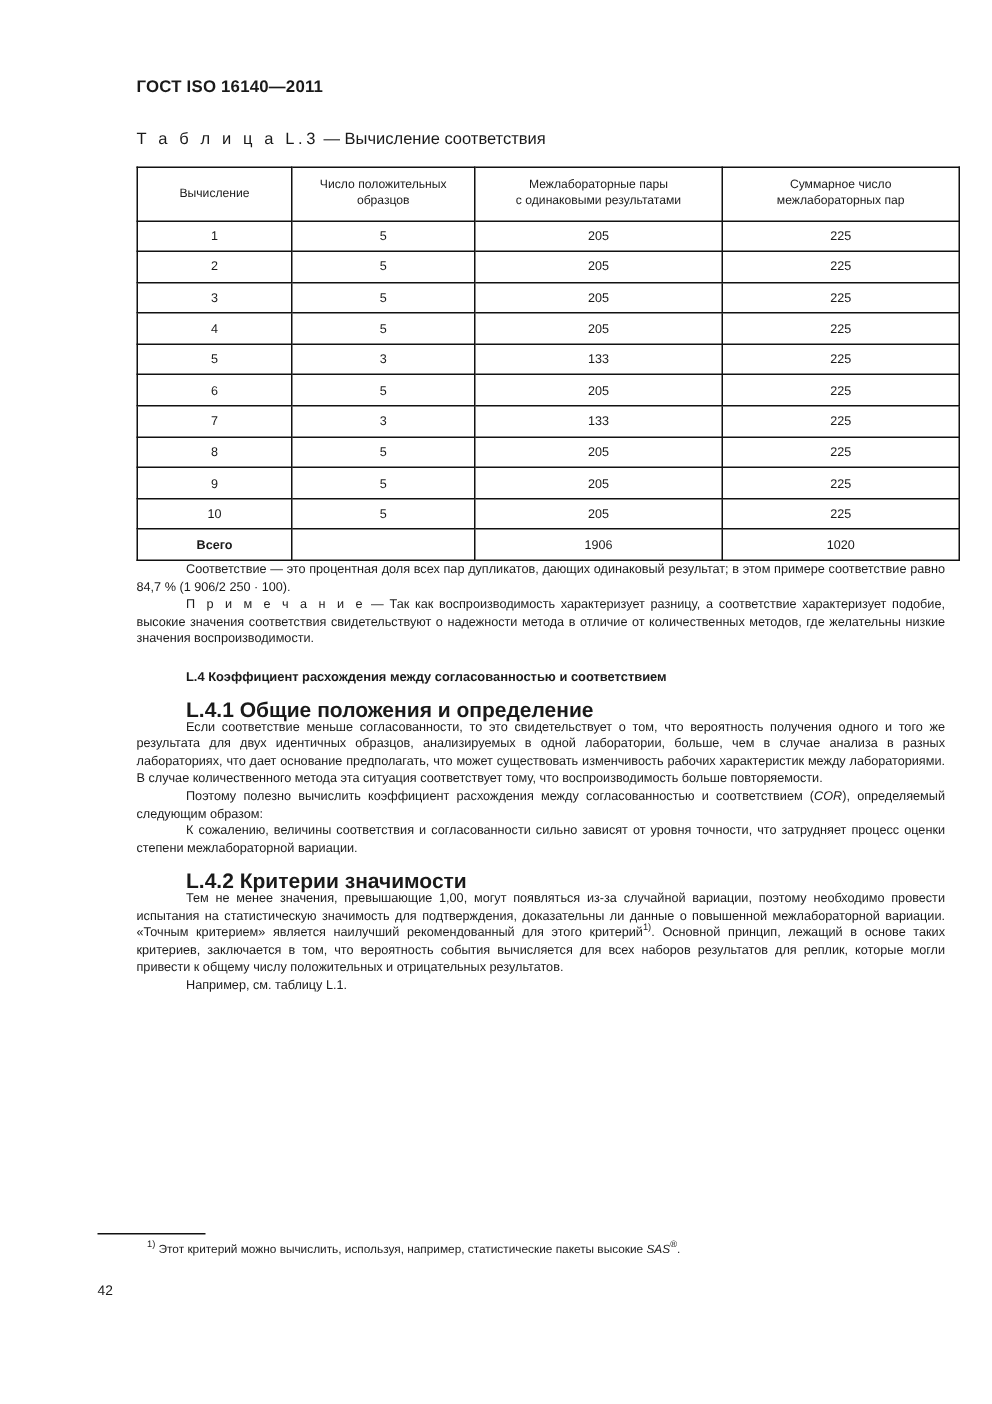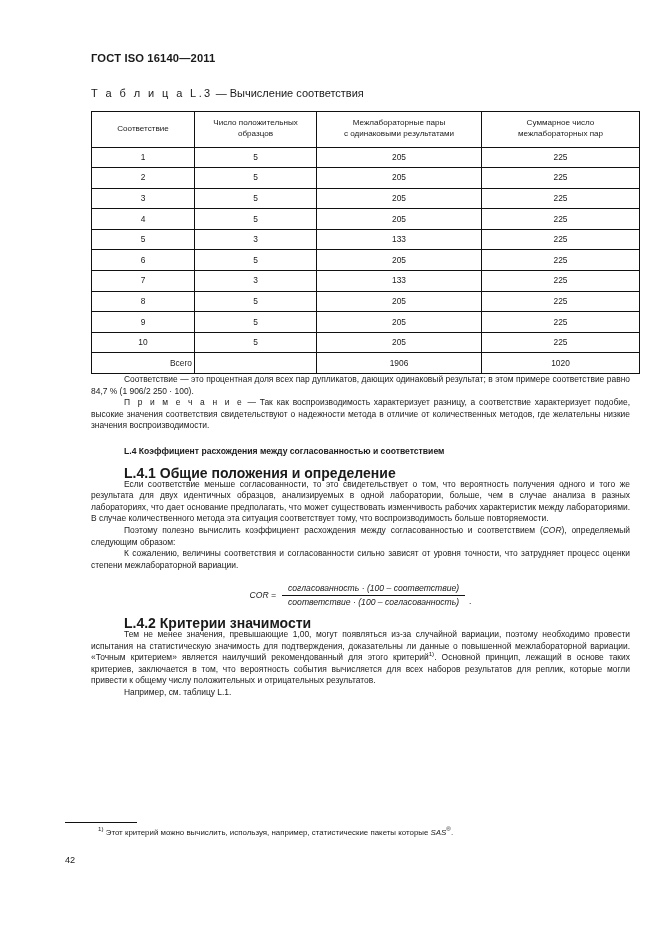--- a/index.html
+++ b/index.html
@@ -67,22 +67,21 @@
   }
   table.data-table tbody td {
     height: 17.6px;
     padding: 1px 2px;
     font-size: 8.4px;
   }
   table.data-table tbody tr.total-row td {
     font-weight: normal;
   }
   table.data-table tbody tr.total-row td.lab-cell {
-    font-weight: normal;
-    text-align: right;
+    font-weight: bold;
   }
   .col-1 { width: 103px; }
   .col-2 { width: 122px; }
   .col-3 { width: 165px; }
   .col-4 { width: 158px; }
 
   
   p.body {
     font-size: 8.45px;
     line-height: 11.55px;
@@ -195,21 +194,21 @@
 
   <table class="data-table">
     <colgroup>
       <col class="col-1">
         <col class="col-2">
         <col class="col-3">
         <col class="col-4">
     </colgroup>
     <thead>
       <tr>
-        <td><span>Соответствие</span></td>
+        <td><span>Вычисление</span></td>
         <td><span>Число положительных</span><br><span>образцов</span></td>
         <td><span>Межлабораторные пары</span><br><span>с одинаковыми результатами</span></td>
         <td><span>Суммарное число</span><br><span>межлабораторных пар</span></td>
       </tr>
     </thead>
     <tbody>
       <tr>
           <td>1</td>
           <td>5</td>
           <td>205</td>
@@ -285,39 +284,29 @@
   <h4 class="heading">L.4  Коэффициент расхождения между согласованностью и соответствием</h4>
 
   <h5 class="subheading">L.4.1  Общие положения и определение</h5>
 
   <p class="body">Если соответствие меньше согласованности, то это свидетельствует о том, что вероятность получения одного и того же результата для двух идентичных образцов, анализируемых в одной лаборатории, больше, чем в случае анализа в разных лабораториях, что дает основание предполагать, что может существовать изменчивость рабочих характеристик между лабораториями. В случае количественного метода эта ситуация соответствует тому, что воспроизводимость больше повторяемости.</p>
 
   <p class="body"><span>Поэтому полезно вычислить коэффициент расхождения между согласованностью и соответствием (</span><span class="ital">COR</span><span>), определяемый следующим образом:</span></p>
 
   <p class="body">К сожалению, величины соответствия и согласованности сильно зависят от уровня точности, что затрудняет процесс оценки степени межлабораторной вариации.</p>
 
-  <div class="formula-wrap">
-    <div class="formula">
-      <span class="lhs">COR =</span>
-      <span class="frac">
-        <span class="num">согласованность · (100 – соответствие)</span>
-        <span class="den">соответствие · (100 – согласованность)</span>
-      </span>
-      <span class="trailing">.</span>
-    </div>
-  </div>
 
   <h5 class="subheading gap-top">L.4.2  Критерии значимости</h5>
 
 
   <p class="body"><span>Тем не менее значения, превышающие 1,00, могут появляться из-за случайной вариации, поэтому необходимо провести испытания на статистическую значимость для подтверждения, доказательны ли данные о повышенной межлабораторной вариации. «Точным критерием» является наилучший рекомендованный для этого критерий</span><sup class="sup">1)</sup><span>. Основной принцип, лежащий в основе таких критериев, заключается в том, что вероятность события вычисляется для всех наборов результатов для реплик, которые могли привести к общему числу положительных и отрицательных результатов.</span></p>
 
   <p class="body">Например, см. таблицу L.1.</p>
 
 
 </div>
 
 <div class="footnote-area">
   <div class="footnote-rule"></div>
-  <p class="footnote-text"><sup class="sup">1)</sup><span> Этот критерий можно вычислить, используя, например, статистические пакеты которые </span><span class="ital">SAS</span><sup class="sup">®</sup><span>.</span></p>
+  <p class="footnote-text"><sup class="sup">1)</sup><span> Этот критерий можно вычислить, используя, например, статистические пакеты высокие </span><span class="ital">SAS</span><sup class="sup">®</sup><span>.</span></p>
 </div>
 
 <div class="page-number">42</div>
 
 </body></html>

